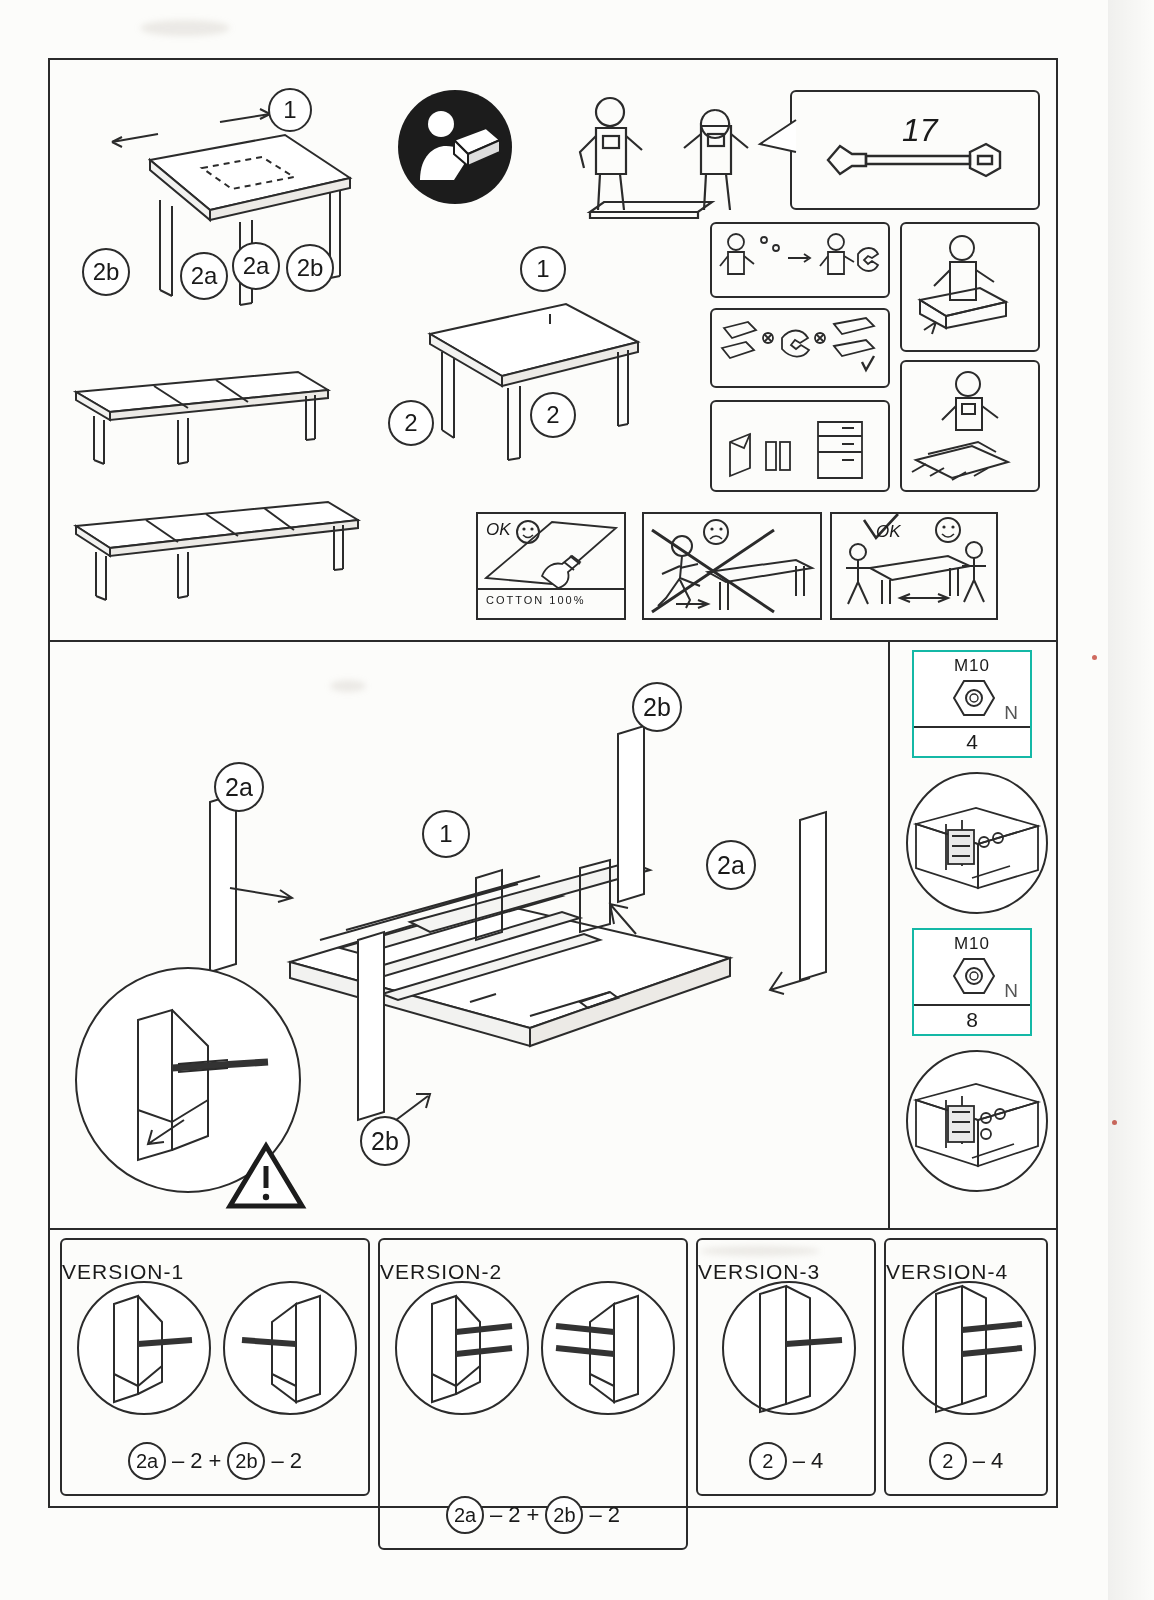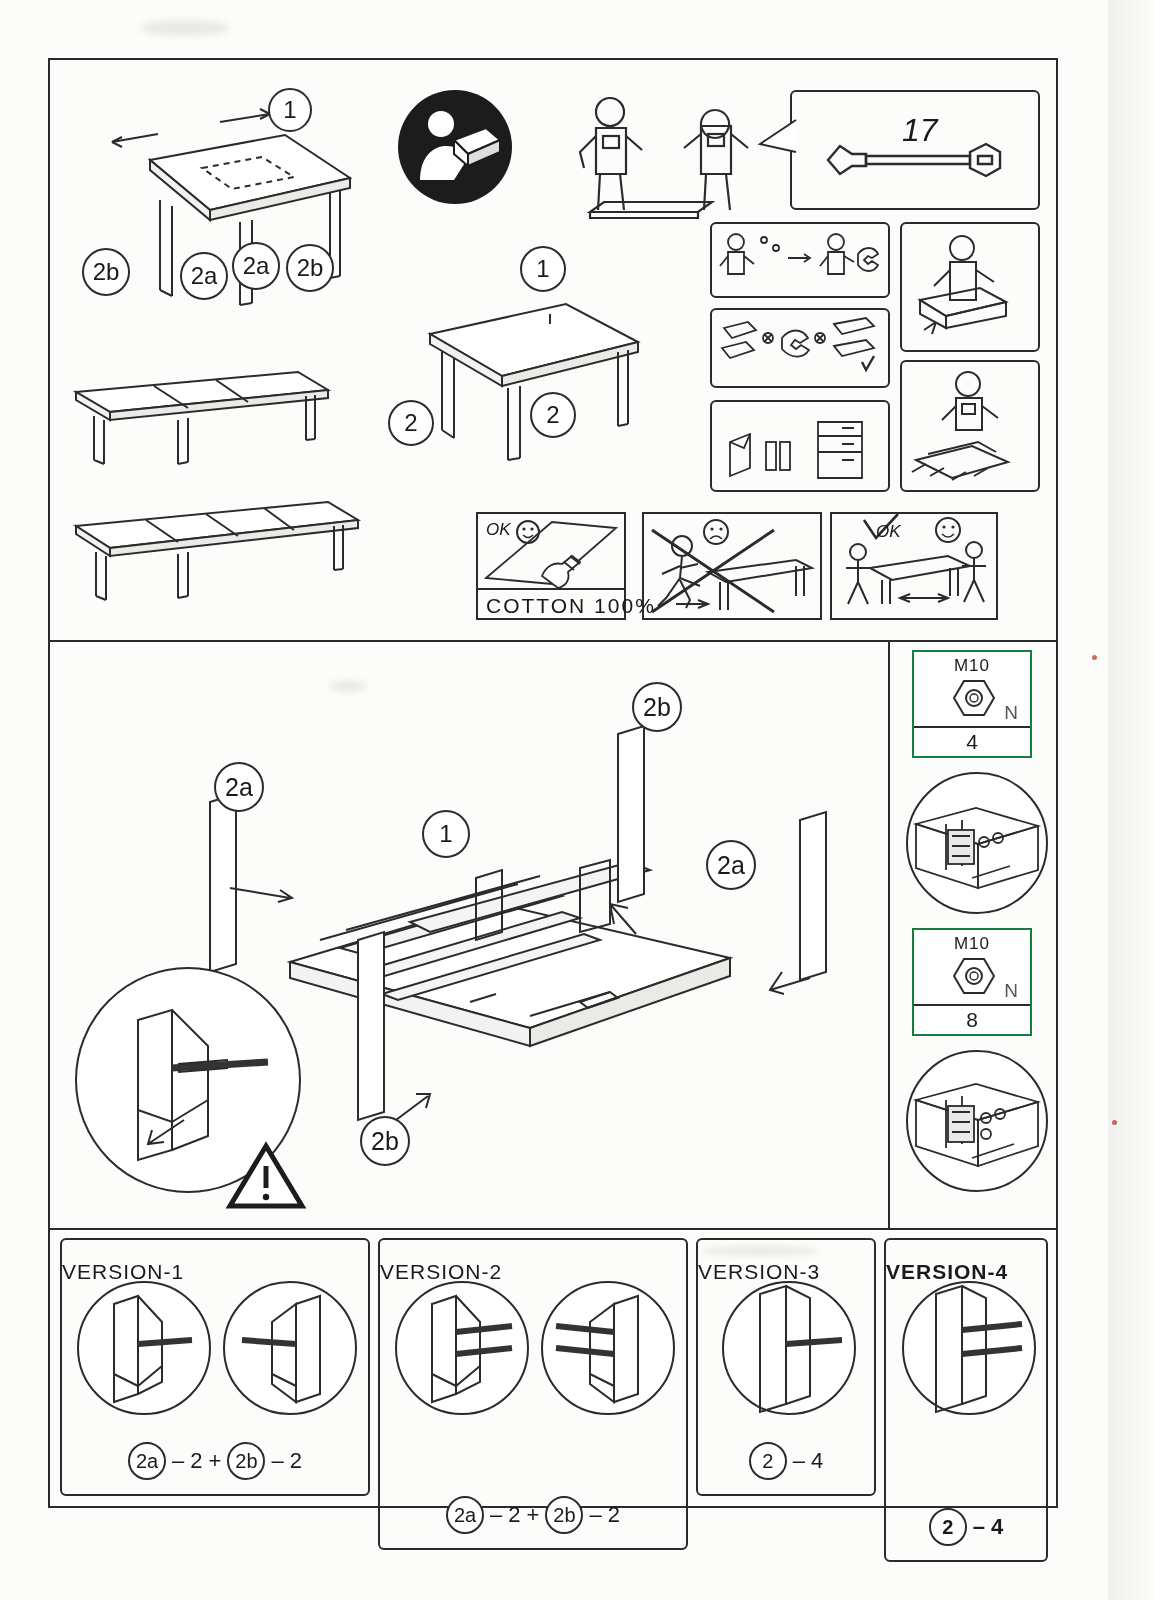--- a/index.html
+++ b/index.html
@@ -8,25 +8,25 @@
   .sheet{position:absolute;left:48px;top:58px;width:1010px;height:1450px;border:2px solid #2b2b2b;box-sizing:border-box;}
   .hline{position:absolute;left:0;width:100%;height:0;border-top:2px solid #2b2b2b;}
   .vline{position:absolute;top:0;height:100%;width:0;border-left:2px solid #2b2b2b;}
   .box{position:absolute;border:2px solid #2b2b2b;border-radius:6px;box-sizing:border-box;}
   .lbl{position:absolute;font-size:26px;}
   .circ{position:absolute;border:2.5px solid #2b2b2b;border-radius:50%;display:flex;align-items:center;justify-content:center;font-size:24px;background:#fff;}
   svg{display:block;overflow:visible;}
   .vt-title{text-align:left;font-size:21px;letter-spacing:1px;padding-top:20px;}
   .vt-foot{position:absolute;bottom:14px;width:100%;display:flex;align-items:center;justify-content:center;gap:6px;font-size:22px;}
   .tag{display:inline-flex;align-items:center;justify-content:center;width:34px;height:34px;border:2.5px solid #2b2b2b;border-radius:50%;font-size:20px;background:#fff;}
-  .partbox{position:absolute;border:2px solid #15803d;box-sizing:border-box;background:#fff;}
+  .partbox{position:absolute;border:2px solid #14b8a6;box-sizing:border-box;background:#fff;}
   .m10{font-size:17px;text-align:center;padding-top:4px;letter-spacing:1px;}
   .ncount{position:absolute;left:0;bottom:0;width:100%;border-top:2px solid #2b2b2b;text-align:center;font-size:21px;line-height:28px;height:28px;}
   .nletter{position:absolute;right:12px;bottom:32px;font-size:19px;color:#555;}
-  .cotton{position:absolute;font-size:21px;letter-spacing:2px;}
+  .cotton{position:absolute;font-size:11px;letter-spacing:2px;}
   .okstr{position:absolute;font-size:17px;font-style:italic;}
   .smudge{position:absolute;border-radius:50%;background:rgba(160,150,140,.18);filter:blur(3px);}
   .reddot{position:absolute;width:5px;height:5px;border-radius:50%;background:#c0392b;opacity:.75;}
   .edge{position:absolute;background:#e8e6e0;}
 </style>
 </head>
 <body>
 
 <div class="page">
 
@@ -489,21 +489,21 @@
           </g>
           <path d="M70 66 L126 62" stroke="#333" stroke-width="6"></path>
         </svg>
         <div class="vt-foot">
           <span class="tag">2</span>
           <span>–</span>
           <span>4</span>
         </div>
       </div>
 
-      <div class="box" style="left:834px;top:8px;width:164px;height:324px;font-weight:bold;">
+      <div class="box" style="left:834px;top:8px;width:164px;height:258px;">
         <div class="vt-title">VERSION-4</div>
         <svg style="position:absolute;left:10px;top:38px;" width="146" height="146" viewBox="0 0 146 146">
           <circle cx="73" cy="70" r="66" fill="#fff" stroke="#2b2b2b" stroke-width="2"></circle>
           <g fill="none" stroke="#2b2b2b" stroke-width="2">
             <path d="M40 16 L66 8 L66 126 L40 134 Z"></path>
             <path d="M66 8 L90 20 L90 118 L66 126"></path>
           </g>
           <path d="M66 52 L126 46" stroke="#333" stroke-width="6"></path>
           <path d="M66 76 L126 70" stroke="#333" stroke-width="6"></path>
         </svg>

